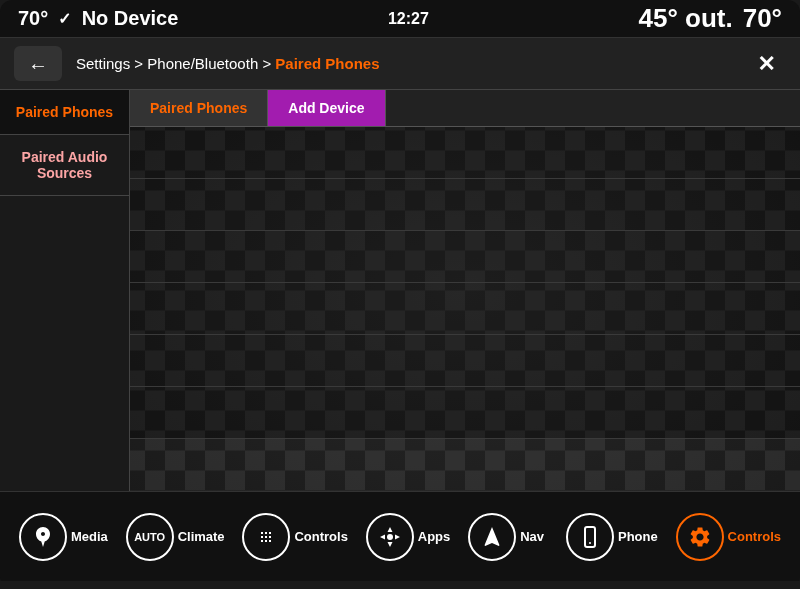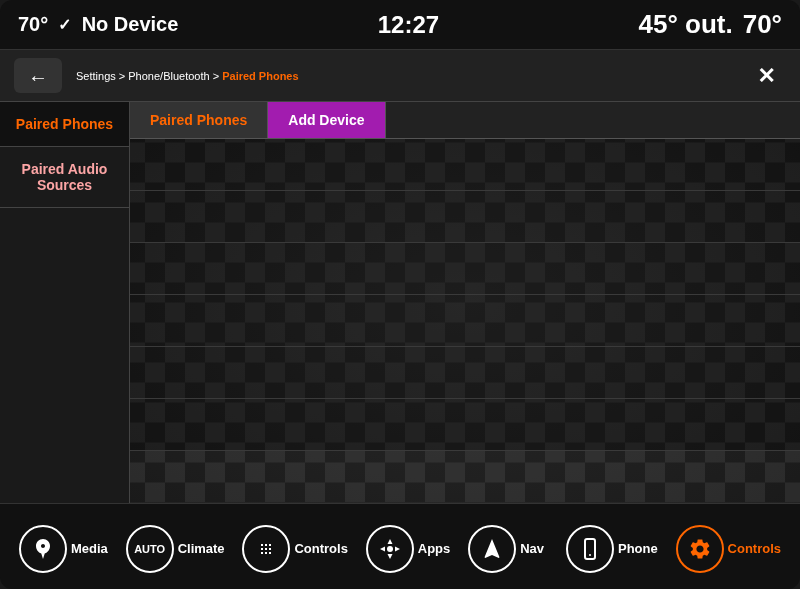--- a/index.html
+++ b/index.html
@@ -14,32 +14,32 @@
       border-radius: 12px;
     }
 
     
     #status-bar {
       display: flex;
       align-items: center;
       justify-content: space-between;
       background: #111;
       padding: 10px 18px;
-      height: 50px;
+      height: 38px;
       border-bottom: 1px solid #333;
     }
     .status-left {
       display: flex;
       align-items: center;
       gap: 10px;
       font-size: 20px;
       font-weight: bold;
     }
     .status-center {
-      font-size: 24px;
+      font-size: 16px;
       font-weight: bold;
     }
     .status-right {
       display: flex;
       align-items: center;
       gap: 10px;
       font-size: 26px;
       font-weight: bold;
     }
     .bluetooth-icon {
@@ -60,21 +60,21 @@
       background: #333;
       border: none;
       color: white;
       font-size: 20px;
       padding: 6px 14px;
       border-radius: 6px;
       cursor: pointer;
       margin-right: 14px;
     }
     .breadcrumb {
-      font-size: 11px;
+      font-size: 15px;
       color: white;
       flex: 1;
     }
     .breadcrumb span.highlight {
       color: #ff6600;
       font-weight: bold;
     }
     .close-btn {
       background: none;
       border: none;

